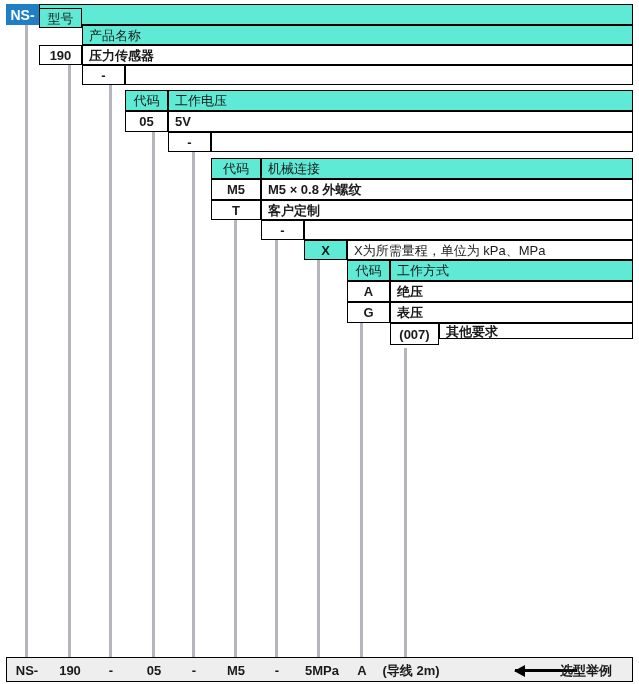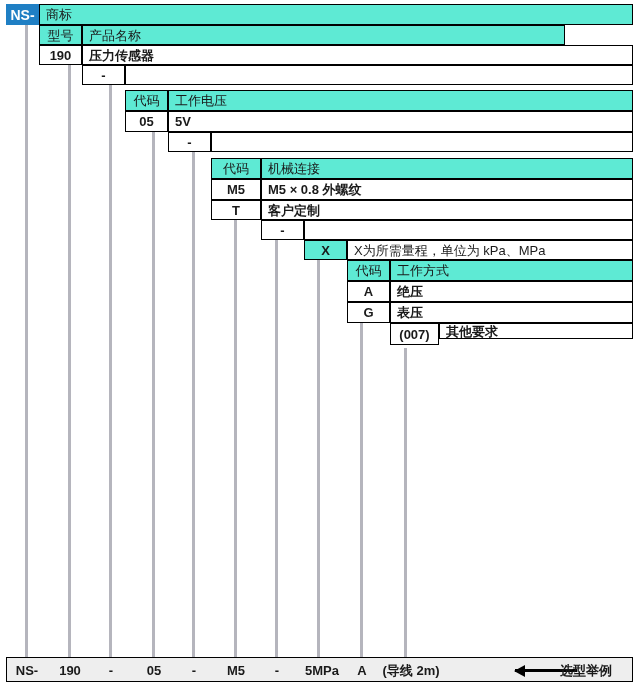--- a/index.html
+++ b/index.html
@@ -129,22 +129,22 @@
   <div class="vline" style="left:192px; top:152px; height:505px;"></div>
   <div class="vline" style="left:234px; top:220px; height:437px;"></div>
   <div class="vline" style="left:275px; top:240px; height:417px;"></div>
   <div class="vline" style="left:317px; top:260px; height:397px;"></div>
   <div class="vline" style="left:360px; top:320px; height:337px;"></div>
   <div class="vline" style="left:404px; top:348px; height:309px;"></div>
 
   <div class="cell brand" style="left:6px; top:4px; width:33px; height:21px;">NS-</div>
   <div class="cell head" style="left:39px; top:4px; width:594px; height:21px; padding-left:6px;">商标</div>
 
-  <div class="cell head code" style="left:39px; top:25px; width:43px; height:20px;">型号</div>
-  <div class="cell head desc" style="left:82px; top:25px; width:483px; height:20px; font-weight:normal;">产品名称</div>
+  <div class="cell head code" style="left:39px; top:8px; width:43px; height:20px;">型号</div>
+  <div class="cell head desc" style="left:82px; top:25px; width:551px; height:20px; font-weight:normal;">产品名称</div>
 
   <div class="cell code" style="left:39px; top:45px; width:43px; height:20px;">190</div>
   <div class="cell desc" style="left:82px; top:45px; width:551px; height:20px;">压力传感器</div>
 
   <div class="cell dash" style="left:82px; top:65px; width:43px; height:20px;">-</div>
   <div class="cell blank" style="left:125px; top:65px; width:508px; height:20px;"></div>
 
   <div class="cell head code" style="left:125px; top:90px; width:43px; height:21px;">代码</div>
   <div class="cell head desc" style="left:168px; top:90px; width:465px; height:21px; font-weight:normal;">工作电压</div>
 

